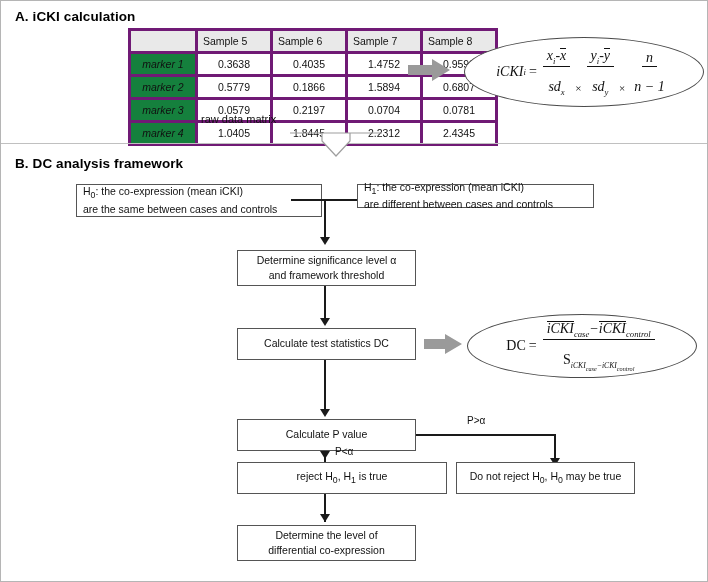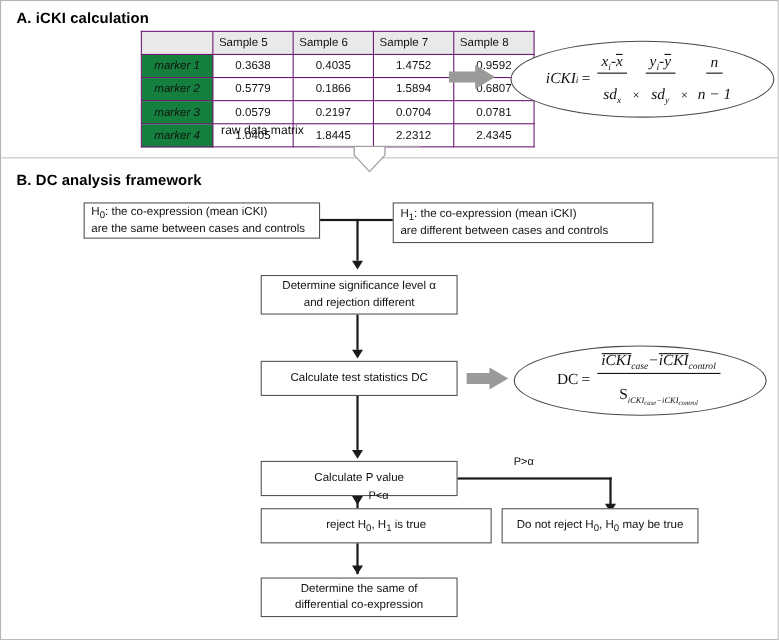--- a/index.html
+++ b/index.html
@@ -37,21 +37,21 @@
   }
 
   
   table.matrix {
     position: absolute;
     border-collapse: collapse;
     font-size: 10.5px;
     color: #111;
   }
   table.matrix td, table.matrix th {
-    border: 1px solid #701a75;
+    border: 3px solid #701a75;
     padding: 2px 5px 2px 5px;
     height: 16px;
     font-weight: normal;
     background: #ffffff;
   }
   table.matrix thead th {
     background: #e9e9e9;
     text-align: left;
     width: 62px;
   }
@@ -260,42 +260,42 @@
 
   <div class="divider" style="top:142px;"></div>
   <div class="hollow-chevron" style="left:287px; top:131px;">
     <svg width="96" height="26" viewBox="0 0 96 26">
       <polygon points="2,1 34,1 34,9 48,24 62,9 62,1 94,1" fill="#ffffff" stroke="#9e9e9e" stroke-width="1.2" stroke-linejoin="miter"></polygon>
     </svg>
   </div>
 
   <div class="panel-title" style="left:14px; top:155px;">B. DC analysis framework</div>
 
-  <div class="fbox left-align" style="left:75px; top:183px; width:215px; height:33px;">
+  <div class="fbox left-align" style="left:75px; top:183px; width:246px; height:33px;">
     <span>
       <span>H</span><sub>0</sub><span>:  the co-expression (mean iCKI)</span><br>
       <span>are the same between cases and controls</span>
     </span>
   </div>
 
-  <div class="fbox left-align" style="left:356px; top:183px; width:237px; height:37px;">
+  <div class="fbox left-align" style="left:356px; top:183px; width:237px; height:24px;">
     <span>
       <span>H</span><sub>1</sub><span>:  the co-expression (mean iCKI)</span><br>
       <span>are different between cases and controls</span>
     </span>
   </div>
 
   <div class="ln-h" style="left:290px; top:198px; width:66px;"></div>
   <div class="ln-v" style="left:323px; top:198px; height:38px;"></div>
   <div class="arrowhead-down" style="left:319px; top:236px;"></div>
 
   <div class="fbox" style="left:236px; top:249px; width:179px; height:36px;">
     <span>
       <span>Determine  significance level α</span><br>
-      <span>and rejection different</span>
+      <span>and framework threshold</span>
     </span>
   </div>
 
   <div class="ln-v" style="left:323px; top:285px; height:32px;"></div>
   <div class="arrowhead-down" style="left:319px; top:317px;"></div>
 
   <div class="fbox" style="left:236px; top:327px; width:179px; height:32px;">Calculate test statistics DC</div>
 
   <div class="gray-arrow" style="left:423px; top:333px;">
     <svg width="38" height="20" viewBox="0 0 38 20">
@@ -342,18 +342,18 @@
     <span>
       <span>Do not reject H</span><sub>0</sub><span>, H</span><sub>0</sub><span> may be true</span>
     </span>
   </div>
 
   <div class="ln-v" style="left:323px; top:493px; height:28px;"></div>
   <div class="arrowhead-down" style="left:319px; top:513px;"></div>
 
   <div class="fbox" style="left:236px; top:524px; width:179px; height:36px;">
     <span>
-      <span>Determine the same of</span><br>
+      <span>Determine the level of</span><br>
       <span>differential co-expression</span>
     </span>
   </div>
 
 </div>
 
 </body></html>

